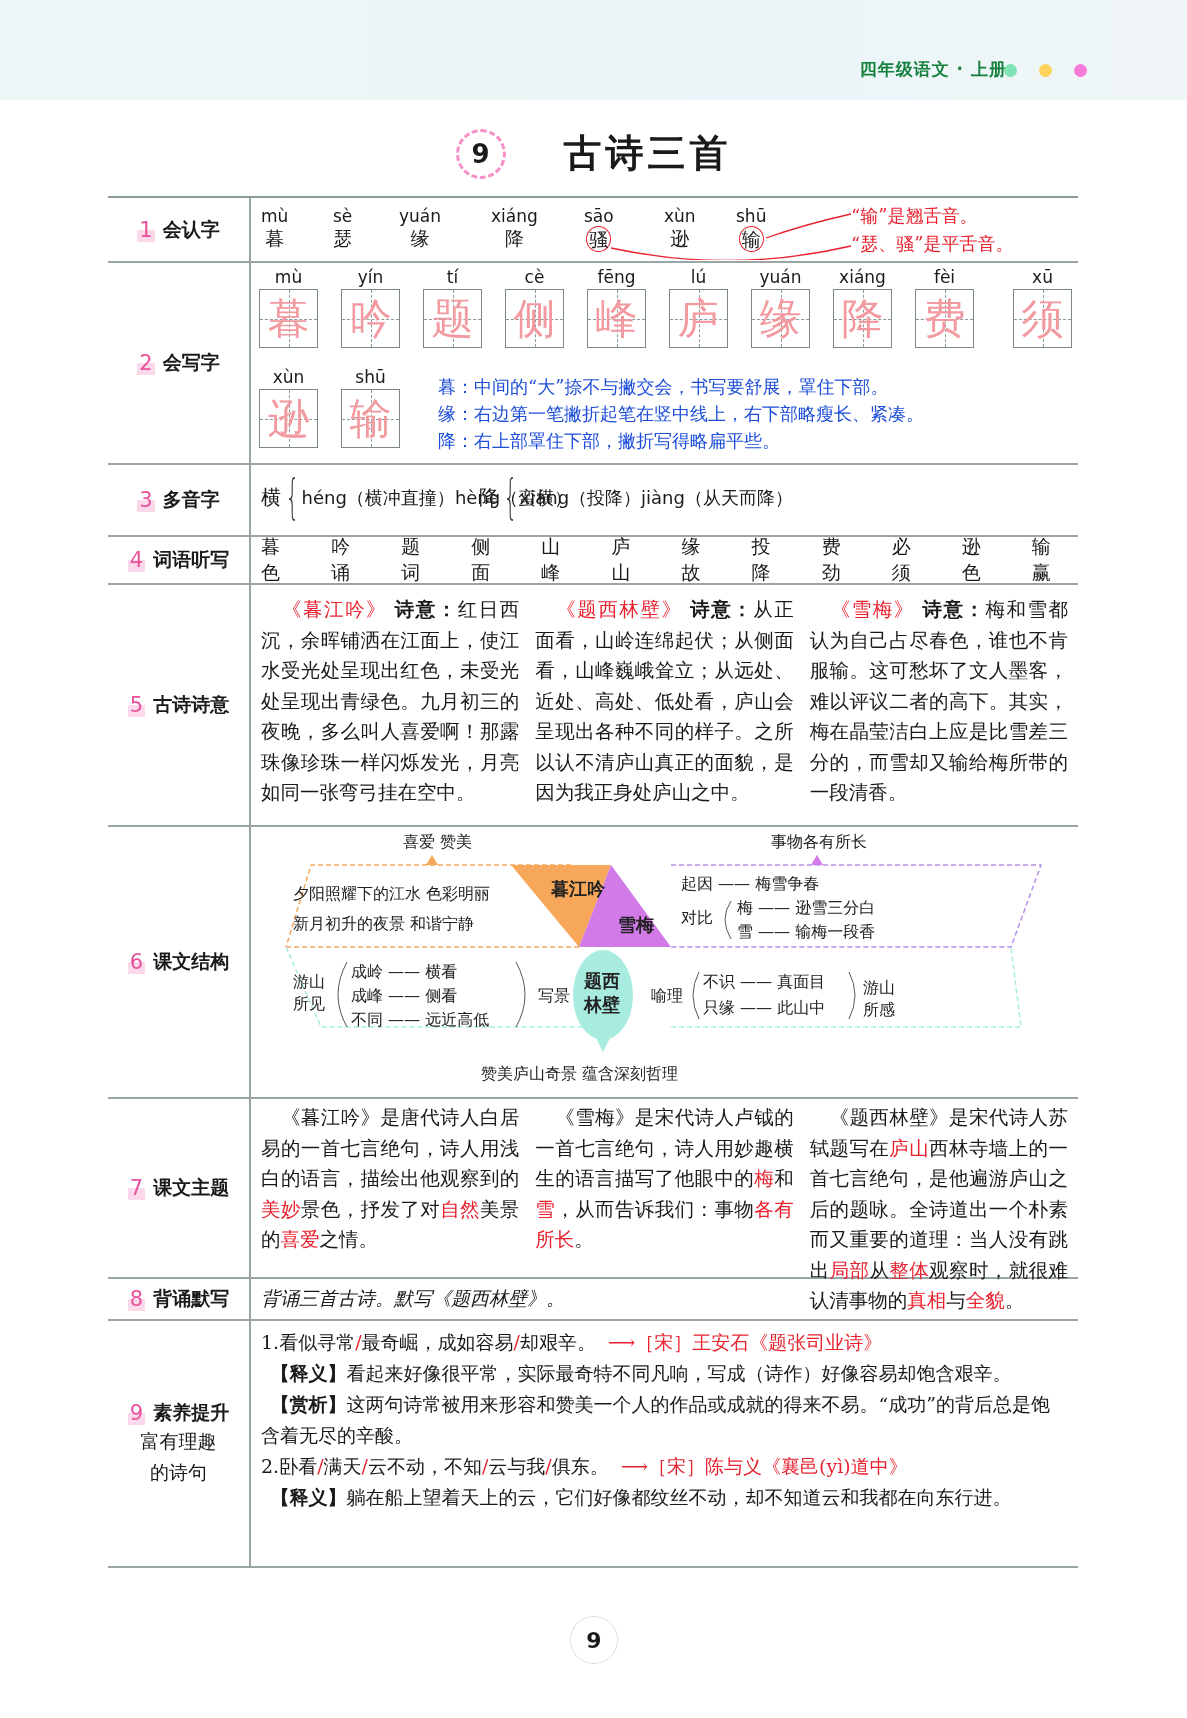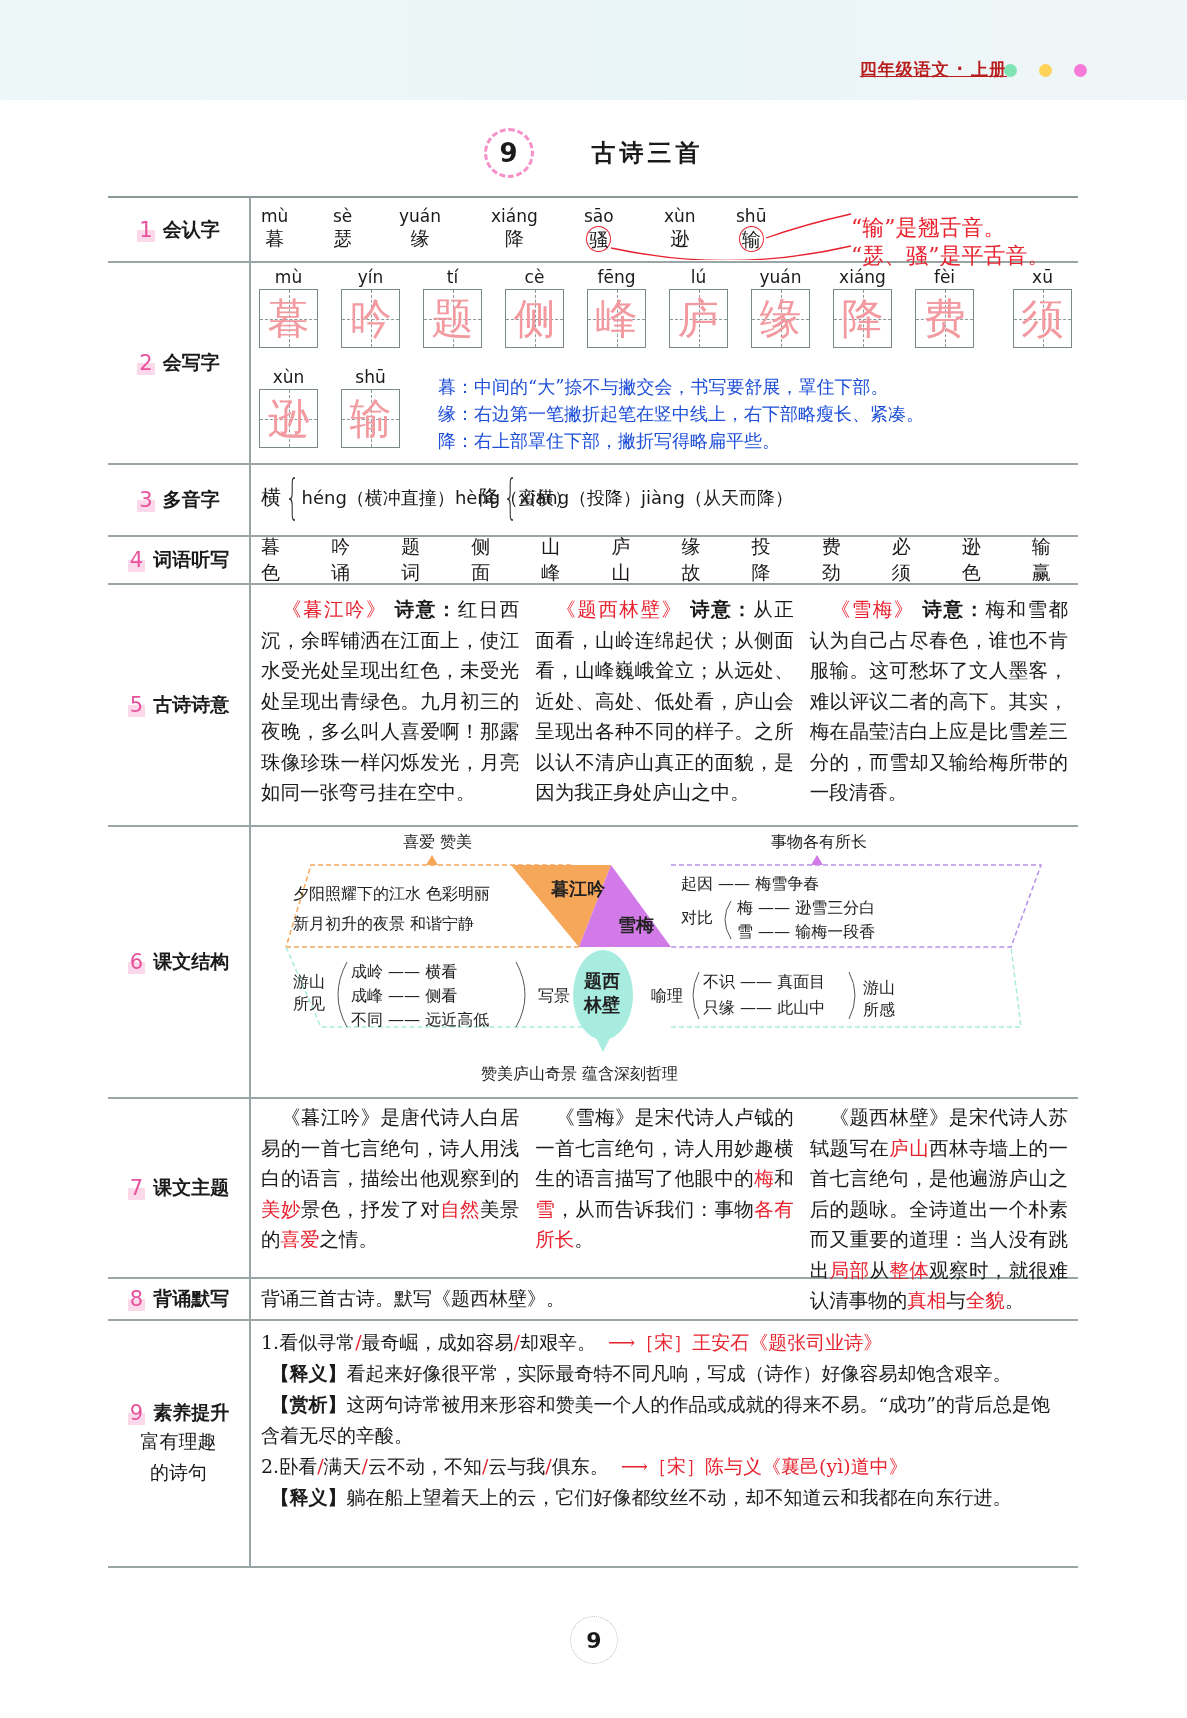--- a/index.html
+++ b/index.html
@@ -1,43 +1,43 @@
 <!DOCTYPE html>
 <html><head>
 <meta charset="utf-8">
 <style>
   * { box-sizing: border-box; margin: 0; padding: 0; }
   html, body { width: 1187px; height: 1718px; background: #ffffff; overflow: hidden; }
   body { font-family: "DejaVu Sans", "Liberation Sans", sans-serif; color: #1a1a1a; position: relative; }
   .serif { font-family: "DejaVu Serif", "Liberation Serif", serif; }
   .header-band { position: absolute; left: 0; top: 0; width: 1187px; height: 100px;
     background: linear-gradient(90deg, #eef7f7 0%, #eaf5f7 60%, #f0f6f8 100%); }
-  .header-text { position: absolute; right: 180px; top: 58px; font-size: 17px; font-weight: bold; color: #b91c1c; letter-spacing: 1px; text-decoration: underline; }
+  .header-text { position: absolute; right: 180px; top: 58px; font-size: 17px; font-weight: bold; color: #15803d; letter-spacing: 1px; }
   .dots { position: absolute; right: 100px; top: 64px; display: flex; gap: 22px; }
   .dot { width: 13px; height: 13px; border-radius: 50%; }
   .title-wrap { position: absolute; top: 128px; left: 0; width: 1187px; display: flex; justify-content: center; align-items: center; gap: 30px; }
   .title-num { width: 50px; height: 50px; border-radius: 50%; border: 3px dashed #f78fc8; display: flex; align-items: center; justify-content: center; font-size: 26px; font-weight: bold; }
-  .title-text { font-size: 24px; font-weight: bold; letter-spacing: 4px; margin-left: 28px; }
+  .title-text { font-size: 38px; font-weight: bold; letter-spacing: 4px; margin-left: 28px; }
 
   .table { position: absolute; left: 108px; top: 196px; width: 970px; border-top: 2px solid #8a9a9a; }
   .row { display: flex; border-bottom: 2px solid #9aa6a6; }
   .label { width: 143px; border-right: 2px solid #9aa6a6; display: flex; align-items: center; justify-content: center; flex-direction: column; font-size: 19px; font-weight: bold; }
   .label .ln { display: flex; align-items: center; }
   .label .num { color: #e8529c; font-weight: normal; font-size: 21px; margin-right: 8px; background: linear-gradient(0deg, #fbd8ea 50%, transparent 50%); padding: 0 2px; }
   .label .sub { font-weight: normal; font-size: 19px; line-height: 31px; text-align: center; }
   .cell { flex: 1; padding: 4px 10px; position: relative; }
   .red { color: #e8222e; }
 
   
   .r1 .cell { height: 63px; }
   .rz { position: absolute; top: 8px; display: flex; flex-direction: column; align-items: center; }
   .rz .py { font-size: 17px; line-height: 20px; }
   .rz .hz { font-size: 19px; line-height: 24px; }
   .circ { border: 1.5px solid #e8222e; border-radius: 50%; padding: 0 2px; }
-  .note1 { position: absolute; left: 600px; top: 16px; font-size: 22px; color: #e8222e; line-height: 28px; }
+  .note1 { position: absolute; left: 600px; top: 4px; font-size: 18px; color: #e8222e; line-height: 28px; }
 
   
   .r2 .cell { height: 200px; }
   .wbox { position: absolute; display: flex; flex-direction: column; align-items: center; }
   .wbox .py { font-size: 17px; line-height: 24px; }
   .grid { width: 59px; height: 59px; border: 1.5px solid #7a8888; position: relative; display: flex; align-items: center; justify-content: center; }
   .grid::before { content: ""; position: absolute; left: 0; right: 0; top: 50%; border-top: 1px dashed #8a9a9a; }
   .grid::after { content: ""; position: absolute; top: 0; bottom: 0; left: 50%; border-left: 1px dashed #8a9a9a; }
   .grid span { font-size: 42px; color: #f29aa0; position: relative; z-index: 1; }
   .note2 { position: absolute; left: 187px; top: 110px; font-size: 18px; line-height: 27px; color: #1d4ed8; }
@@ -49,21 +49,21 @@
   .poly .opts { display: flex; line-height: 27px; font-size: 18px; }
 
   .r4 .cell { height: 46px; display: flex; align-items: center; gap: 34px; font-size: 19px; }
 
   .r5 .cell { height: 240px; display: flex; gap: 16px; padding-top: 10px; }
   .col { flex: 1; font-size: 19.5px; line-height: 30.5px; text-align: justify; }
   .col b { font-weight: bold; }
 
   .r6 .cell { height: 270px; }
   .r7 .cell { height: 178px; display: flex; gap: 16px; }
-  .r8 .cell { height: 40px; display: flex; align-items: center; font-size: 19px; }
+  .r8 .cell { height: 40px; display: flex; align-items: center; font-size: 19px; font-style: italic; }
   .r9 .cell { height: 245px; font-size: 19px; line-height: 31px; padding-top: 6px; }
   .r9 .t { font-weight: bold; }
   .r9 .src { color: #e8222e; }
   .r9 .slash { color: #e8222e; }
   .pagenum { position: absolute; left: 570px; top: 1616px; width: 48px; height: 48px; border-radius: 50%; border: 1.5px dotted #bbc; display: flex; align-items: center; justify-content: center; font-size: 22px; font-weight: bold; }
   .diagram-text { font-family: "DejaVu Serif", "Liberation Serif", serif; fill: #222; font-size: 16px; }
 </style>
 </head>
 <body>
 

